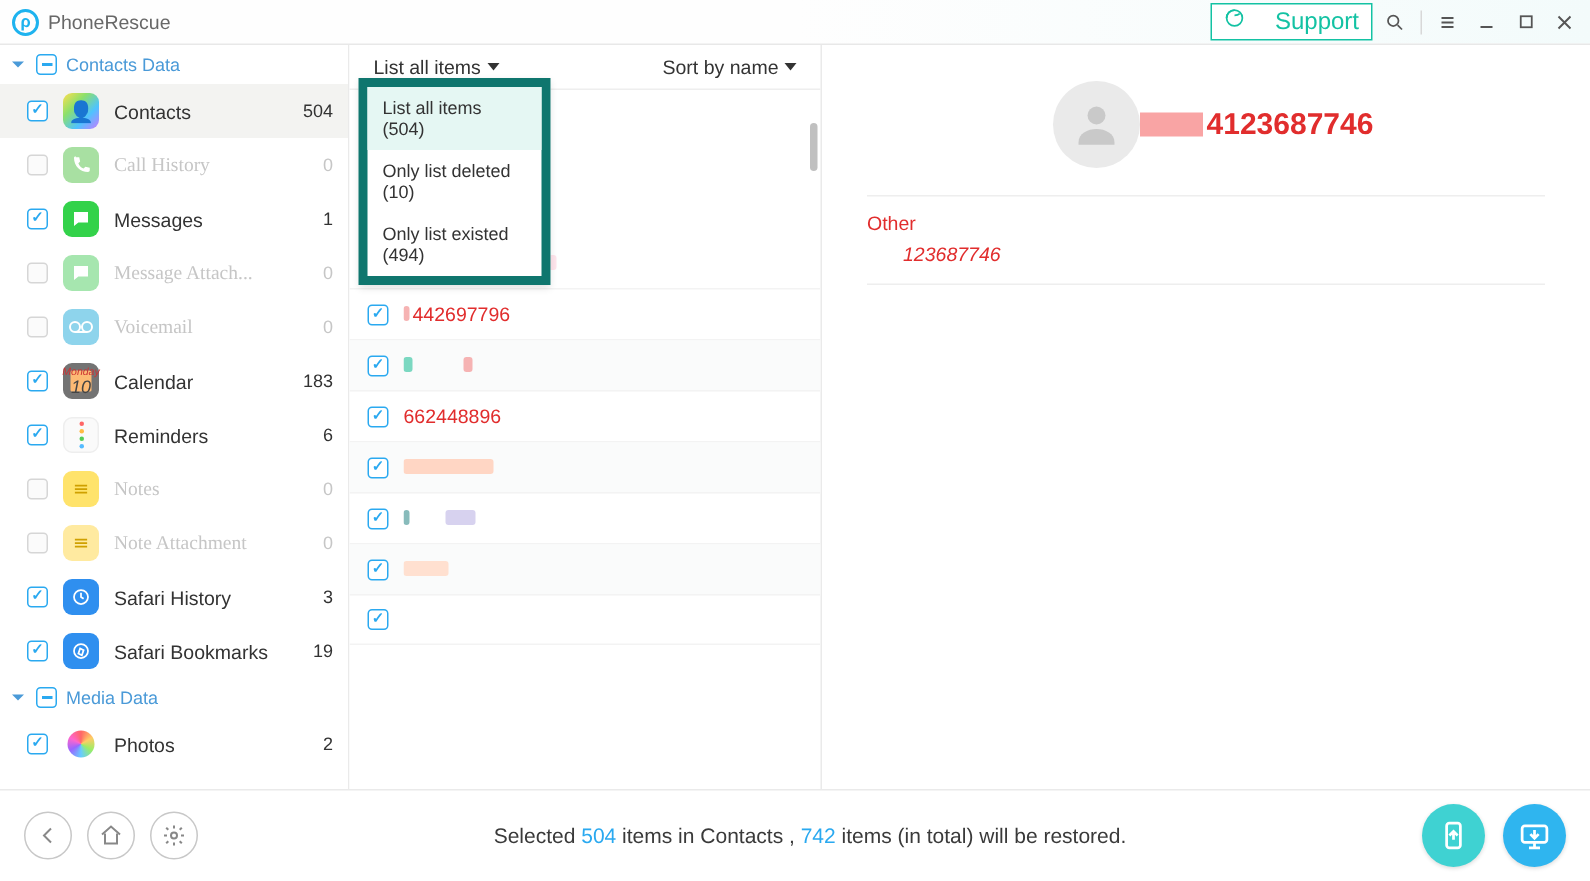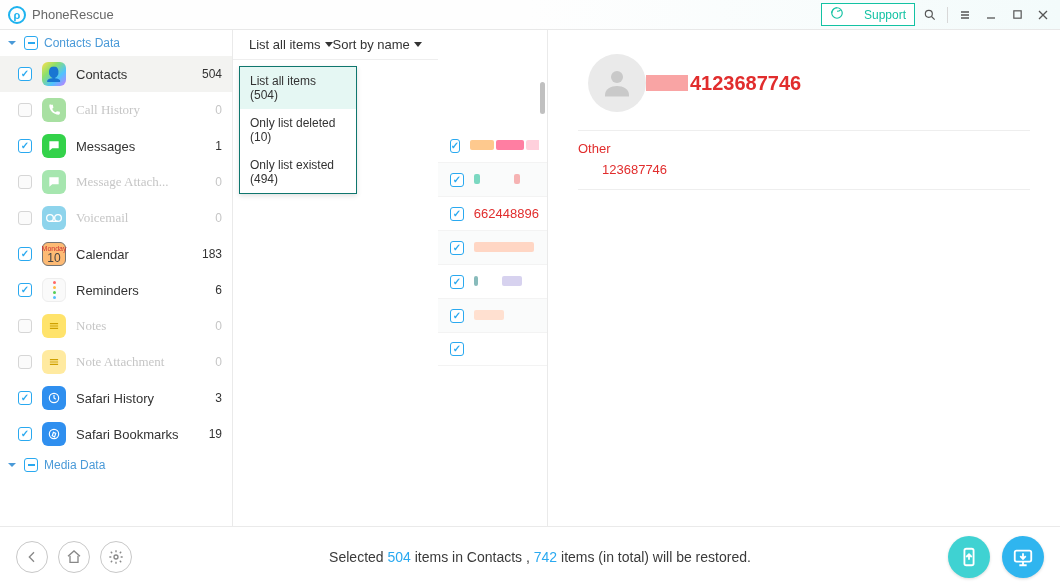--- a/index.html
+++ b/index.html
@@ -5,21 +5,21 @@
 * { box-sizing: border-box; margin: 0; padding: 0; font-family: "Segoe UI", Arial, sans-serif; }
 html, body { width: 1060px; height: 587px; overflow: hidden; background: #fff; }
 #app { display: flex; flex-direction: column; height: 100%; }
 
 
 .titlebar { height: 30px; display: flex; align-items: center; justify-content: space-between; padding: 0 6px; border-bottom: 1px solid #e8e8e8; background: linear-gradient(to right, #fefefe 50%, #f3fbfb 100%); position: relative; }
 .titlebar .left { display: flex; align-items: center; gap: 6px; padding-left: 2px; }
 .titlebar .logo { width: 18px; height: 18px; border-radius: 50%; border: 2px solid #1eb3ef; display: flex; align-items: center; justify-content: center; color: #1eb3ef; font-weight: bold; font-size: 11px; }
 .titlebar .app-title { font-size: 13px; color: #686868; }
 .titlebar .right { display: flex; align-items: center; gap: 4px; }
-.support-btn { display: flex; align-items: center; gap: 20px; border: 1px solid #13c2a3; color: #13c2a3; padding: 2px 8px; font-size: 12px; cursor: pointer; background: #fff; }
+.support-btn { display: flex; align-items: center; gap: 20px; border: 1px solid #13c2a3; color: #13c2a3; padding: 2px 8px; font-size: 16px; cursor: pointer; background: #fff; }
 .tb-icon-btn { width: 22px; height: 22px; display: flex; align-items: center; justify-content: center; font-size: 13px; color: #555; cursor: pointer; }
 .tb-sep { width: 1px; height: 16px; background: #d8d8d8; margin: 0 2px; }
 
 
 .main { flex: 1; display: flex; min-height: 0; border-bottom: 1px solid #eaeaea; }
 .sidebar { width: 233px; border-right: 1px solid #eaeaea; overflow-y: auto; }
 .section-header { display: flex; align-items: center; padding: 6px 8px 6px 6px; gap: 6px; color: #4a9ad8; font-size: 12px; }
 .sh-chevron { width: 12px; height: 12px; display: inline-block; }
 .sh-chevron svg { width: 12px; height: 12px; }
 .chk { width: 14px; height: 14px; border: 1.5px solid #2aa9f0; border-radius: 3px; display: inline-flex; align-items: center; justify-content: center; color: #2aa9f0; font-size: 10px; line-height: 1; background: #fff; }
@@ -31,57 +31,57 @@
 .cat.disabled .cat-name { color: #c6c6c6; font-family: Liberation Serif, serif; }
 .cat .cat-name { flex: 1; white-space: nowrap; overflow: hidden; text-overflow: ellipsis; }
 .cat .cat-count { min-width: 28px; text-align: right; color: #333; font-size: 12px; }
 .cat.disabled .cat-count { color: #c6c6c6; }
 .cat .cat-icon { width: 24px; height: 24px; border-radius: 6px; display: flex; align-items: center; justify-content: center; font-size: 12px; color: #fff; }
 .ic-contacts { background: linear-gradient(135deg,#ffdf4e,#8de06b,#4fc3ff,#c77bff); }
 .ic-call { background: #a8e0a2; }
 .ic-msg { background: #33d24a; }
 .ic-attach { background: #a6e6af; }
 .ic-vm { background: #8ed4ec; }
-.ic-cal { background: #fdba74; color: #c33; font-size: 8px; border: 1px solid #737373; }
+.ic-cal { background: #fdba74; color: #c33; font-size: 8px; border: 5px solid #737373; font-style: italic; }
 .ic-rem { background: #fafafa; border: 1px solid #eee; }
 .ic-rem-inner { display:flex; flex-direction:column; gap:2px;}
 .ic-rem-inner span{display:block;width:3px;height:3px;border-radius:50%;}
 .ic-notes { background: #ffe36b; }
 .ic-noteatt { background: #ffeaa0; }
 .ic-safhist { background: #2f8fef; border-radius: 50%; }
 .ic-safbk { background: #2f8fef; border-radius: 50%; }
 .ic-photos { background: #fff; }
 .ic-photos-inner { width:18px;height:18px;border-radius:50%;background: conic-gradient(#f66,#fc6,#9e6,#6cf,#96f,#f6c,#f66);}
 
 
-.listpane { width: 315px; border-right: 1px solid #eaeaea; display: flex; flex-direction: row; position: relative; background: #fff; }
+.listpane { width: 315px; border-right: 1px solid #eaeaea; display: flex; flex-direction: column; position: relative; background: #fff; }
 .list-toolbar { height: 30px; display: flex; align-items: center; justify-content: space-between; padding: 0 16px; font-size: 13px; color: #333; border-bottom: 1px solid #eee; }
 .tb-filter, .tb-sort { display: flex; align-items: center; gap: 4px; cursor: pointer; }
 .caret-down { width: 0; height: 0; border-left: 4px solid transparent; border-right: 4px solid transparent; border-top: 5px solid #333; }
-.filter-menu { position: absolute; top: 36px; left: 6px; width: 118px; background: #fff; border: 1px solid #0f766e; box-shadow: 0 2px 5px rgba(0,0,0,.12); z-index: 5; }
+.filter-menu { position: absolute; top: 22px; left: 6px; width: 128px; background: #fff; border: 6px solid #0f766e; box-shadow: 0 2px 5px rgba(0,0,0,.12); z-index: 5; }
 .filter-menu .fi { padding: 7px 10px; font-size: 12px; color: #333; cursor: pointer; }
 .filter-menu .fi.sel { background: #e5f7f3; }
 .contacts-scroll { flex: 1; overflow-y: auto; }
 .contact-row { display: flex; align-items: center; padding: 9px 8px 9px 12px; gap: 10px; border-bottom: 1px solid #f3f3f3; font-size: 13px; }
 .contact-row .rtxt { color: #333; white-space: nowrap; overflow: hidden; }
 .contact-row.deleted .rtxt { color: #e12d2d; }
 .contact-row.alt { background: #fafbfb; }
 .contact-row.sel { background: #d9f5ee; }
 .stub { display: inline-block; height: 10px; border-radius: 2px; }
 .scroll-indicator { position: absolute; right: 2px; top: 52px; width: 5px; height: 32px; background: #c0c0c0; border-radius: 3px; }
 
 
 .detail { flex: 1; padding: 24px 30px; overflow: auto; }
-.detail-head { display: flex; align-items: center; margin-bottom: 18px; padding-left: 10px;}
+.detail-head { display: flex; align-items: center; margin-bottom: 18px; padding-left: 10px; justify-content: center;}
 .avatar { width: 58px; height: 58px; border-radius: 50%; background: #eaeaea; display: flex; align-items: center; justify-content: center; }
 .avatar svg { width: 36px; height: 36px; fill: #c9c9c9; }
 .detail-name { font-size: 20px; font-weight: bold; color: #e12d2d; display: flex; align-items: center; gap: 2px; }
 .redact-name { display:inline-block; width:42px; height:16px; background:#f9a4a4; }
 .section-label { font-size: 13px; color: #e12d2d; margin-bottom: 4px; border-top: 1px solid #eee; padding-top: 10px;}
-.phone-val { font-size: 13px; color: #e12d2d; padding: 2px 0 12px 24px; border-bottom: 1px solid #eee; }
+.phone-val { font-size: 13px; color: #e12d2d; padding: 2px 0 12px 24px; border-bottom: 1px solid #eee; font-style: italic; }
 
 
 .footer { height: 60px; display: flex; align-items: center; justify-content: space-between; padding: 0 16px; }
 .footer .left { display: flex; gap: 10px; }
 .round-btn { width: 32px; height: 32px; border: 1.5px solid #c8c8c8; border-radius: 50%; display: flex; align-items: center; justify-content: center; color: #888; cursor: pointer; background: #fff; }
 .footer .center { flex: 1; text-align: center; font-size: 14px; color: #3a3a3a; }
 .footer .center .hl { color: #2aa9f0; }
 .footer .right { display: flex; gap: 12px; }
 .big-round { width: 42px; height: 42px; border-radius: 50%; display: flex; align-items: center; justify-content: center; cursor: pointer; box-shadow: 0 1px 3px rgba(0,0,0,.15); }
 .big-round.a { background: #3fd2d2; }
@@ -267,20 +267,28 @@
           <span class="cat-name">Safari Bookmarks</span>
           <span class="cat-count">19</span>
         </div>
         <div class="section-header">
           <span class="sh-chevron"><svg viewBox="0 0 12 12" fill="#4a9ad8">
               <path d="M2 4l4 4 4-4z"></path>
             </svg></span>
           <span class="chk minus"></span>
           <span>Media Data</span>
         </div>
+        <div class="cat">
+          <span class="chk checked"></span>
+          <span class="cat-icon ic-photos">
+            <div class="ic-photos-inner"></div>
+          </span>
+          <span class="cat-name">Photos</span>
+          <span class="cat-count">2</span>
+        </div>
       </div>
 
     <div class="listpane">
       <div class="list-toolbar">
         <div class="tb-filter">
           <span>List all items</span>
           <span class="caret-down"></span>
         </div>
         <div class="tb-sort">
           <span>Sort by name</span>
@@ -301,20 +309,24 @@
             <span class="chk checked"></span>
             <span class="rtxt"></span>
           </div>
           <div class="contact-row" style="visibility: hidden;">
             <span class="chk checked"></span>
             <span class="rtxt"></span>
           </div>
           <div class="contact-row deleted">
             <span class="chk checked"></span>
             <span class="rtxt"><span class="stub" style="width:24px;background:#fec98e;margin-right:2px;"></span><span class="stub" style="width:28px;background:#ff7ea2;margin-right:2px;"></span><span class="stub" style="width:24px;background:#ffd0dc;margin-right:2px;"></span><span class="stub" style="width:20px;background:#ffe5ec;margin-right:2px;"></span></span>
+          </div>
+          <div class="contact-row deleted">
+            <span class="chk checked"></span>
+            <span class="rtxt"><span class="stub" style="width:4px;background:#f6b3b3;margin-right:2px;"></span>442697796</span>
           </div>
           <div class="contact-row deleted alt">
             <span class="chk checked"></span>
             <span class="rtxt"><span class="stub" style="width:6px;background:#7bd8c1;margin-right:2px;"></span><span class="stub" style="width:30px;background:transparent;margin-right:2px;"></span><span class="stub" style="width:6px;background:#f6b3b3;margin-right:2px;"></span></span>
           </div>
           <div class="contact-row deleted">
             <span class="chk checked"></span>
             <span class="rtxt">662448896</span>
           </div>
           <div class="contact-row deleted alt">

